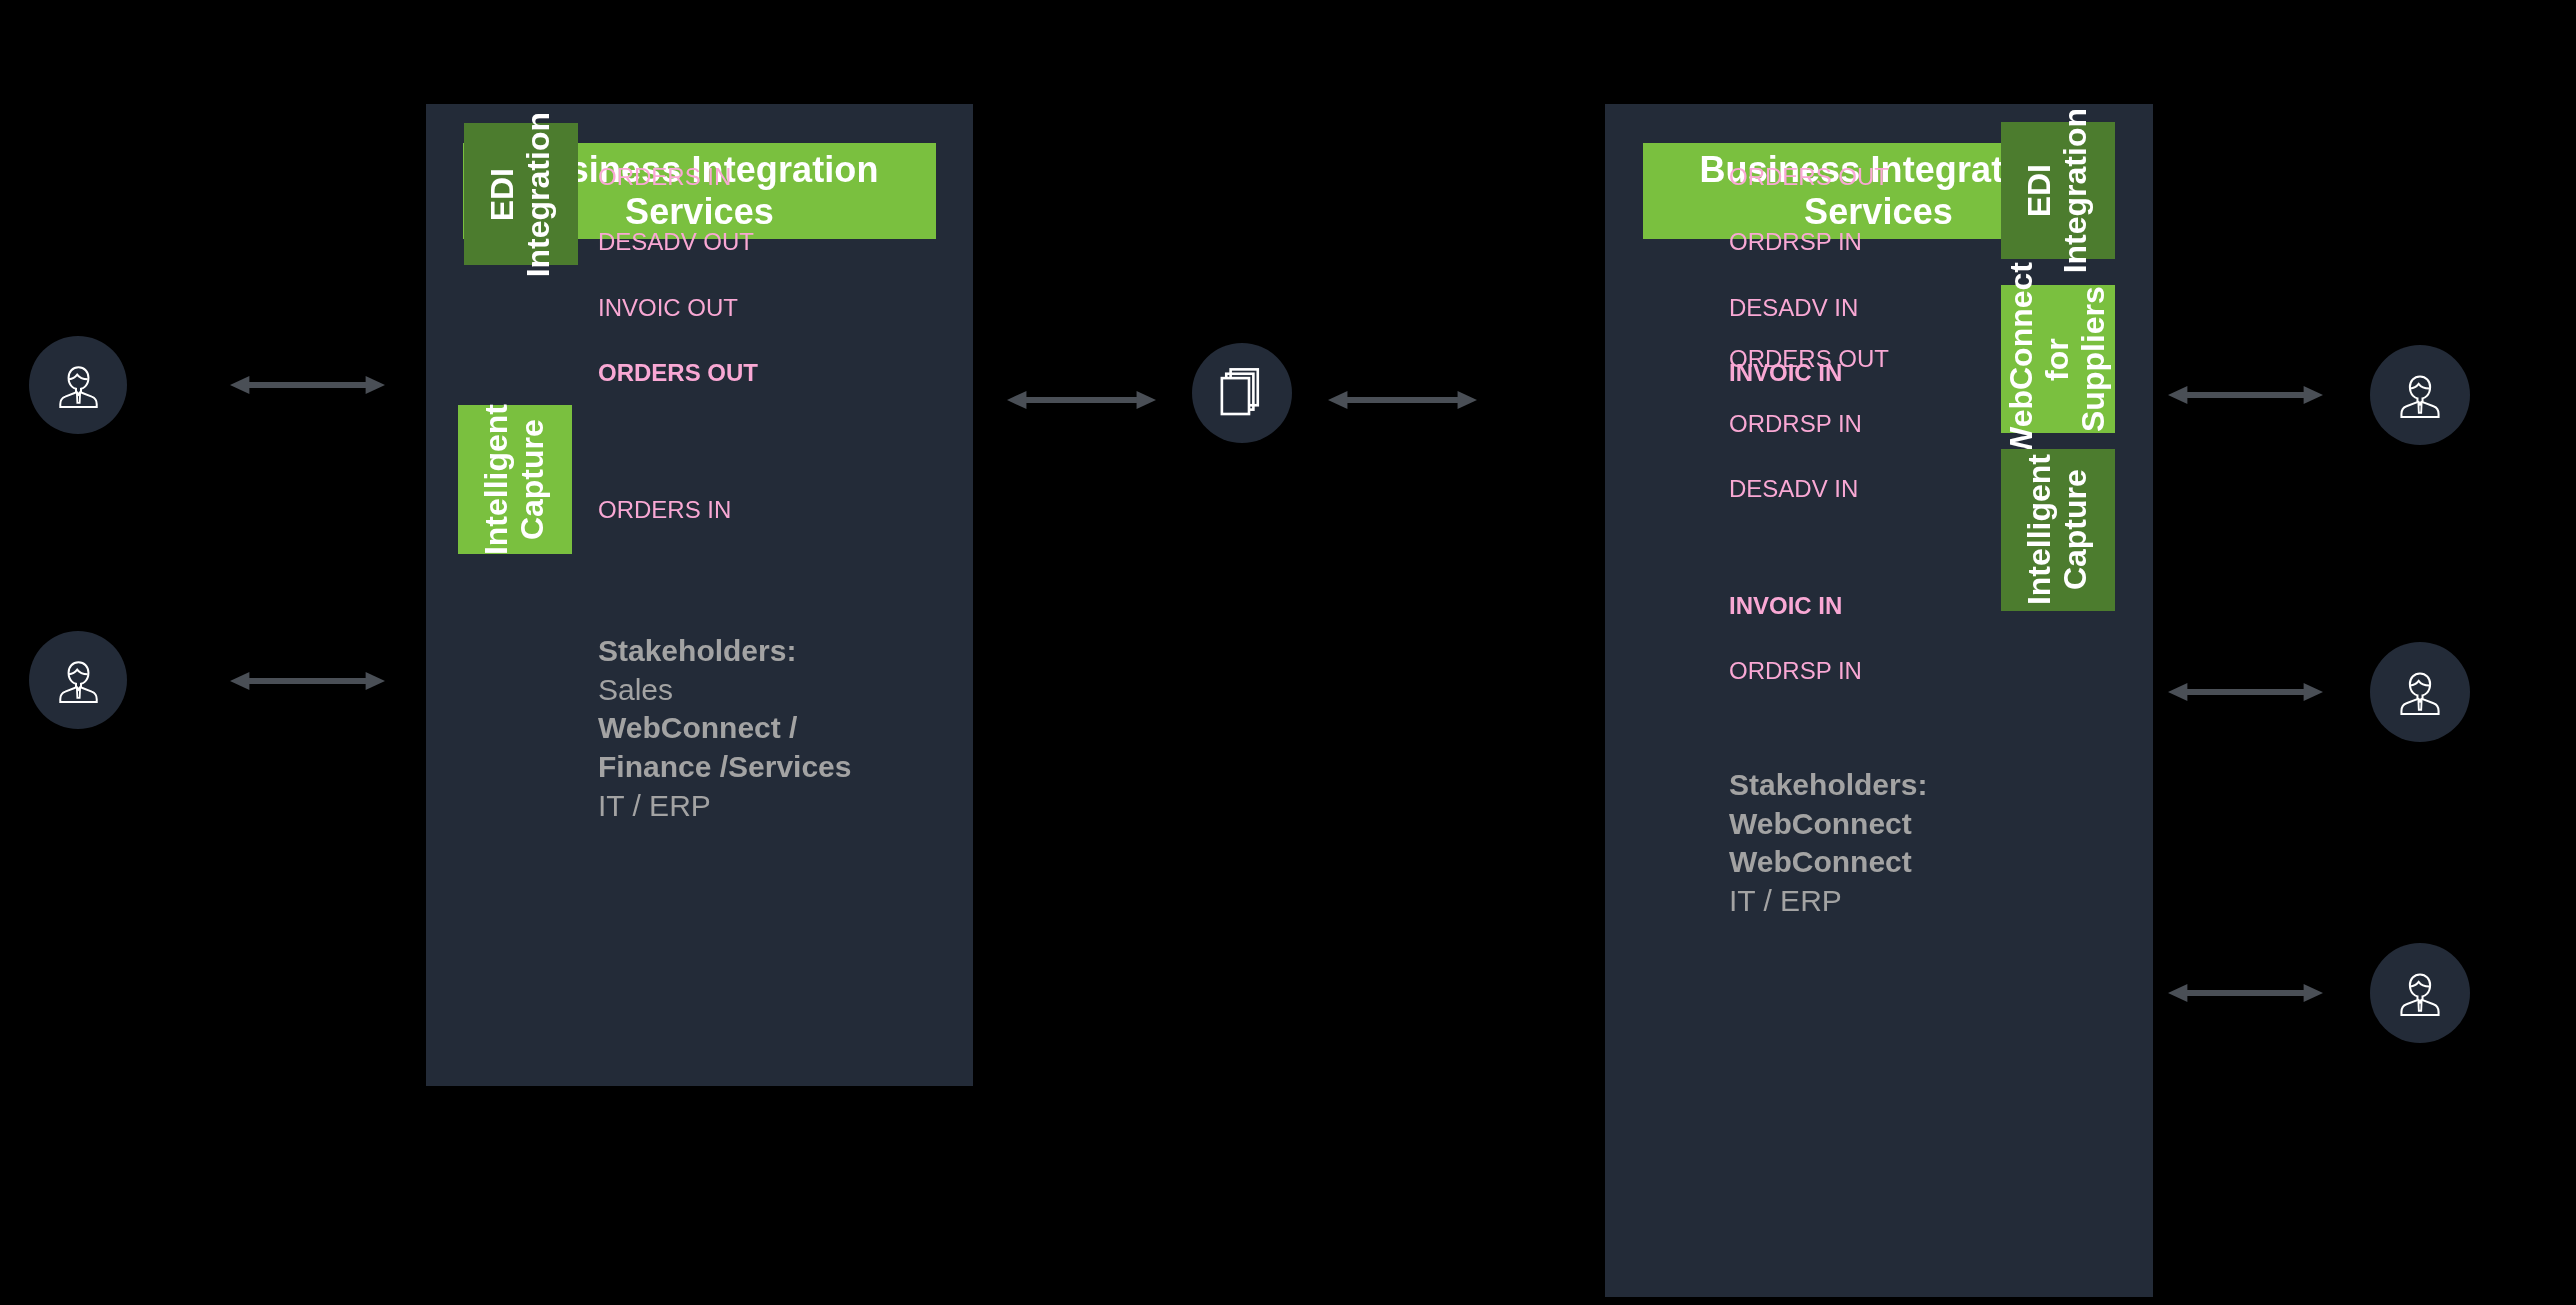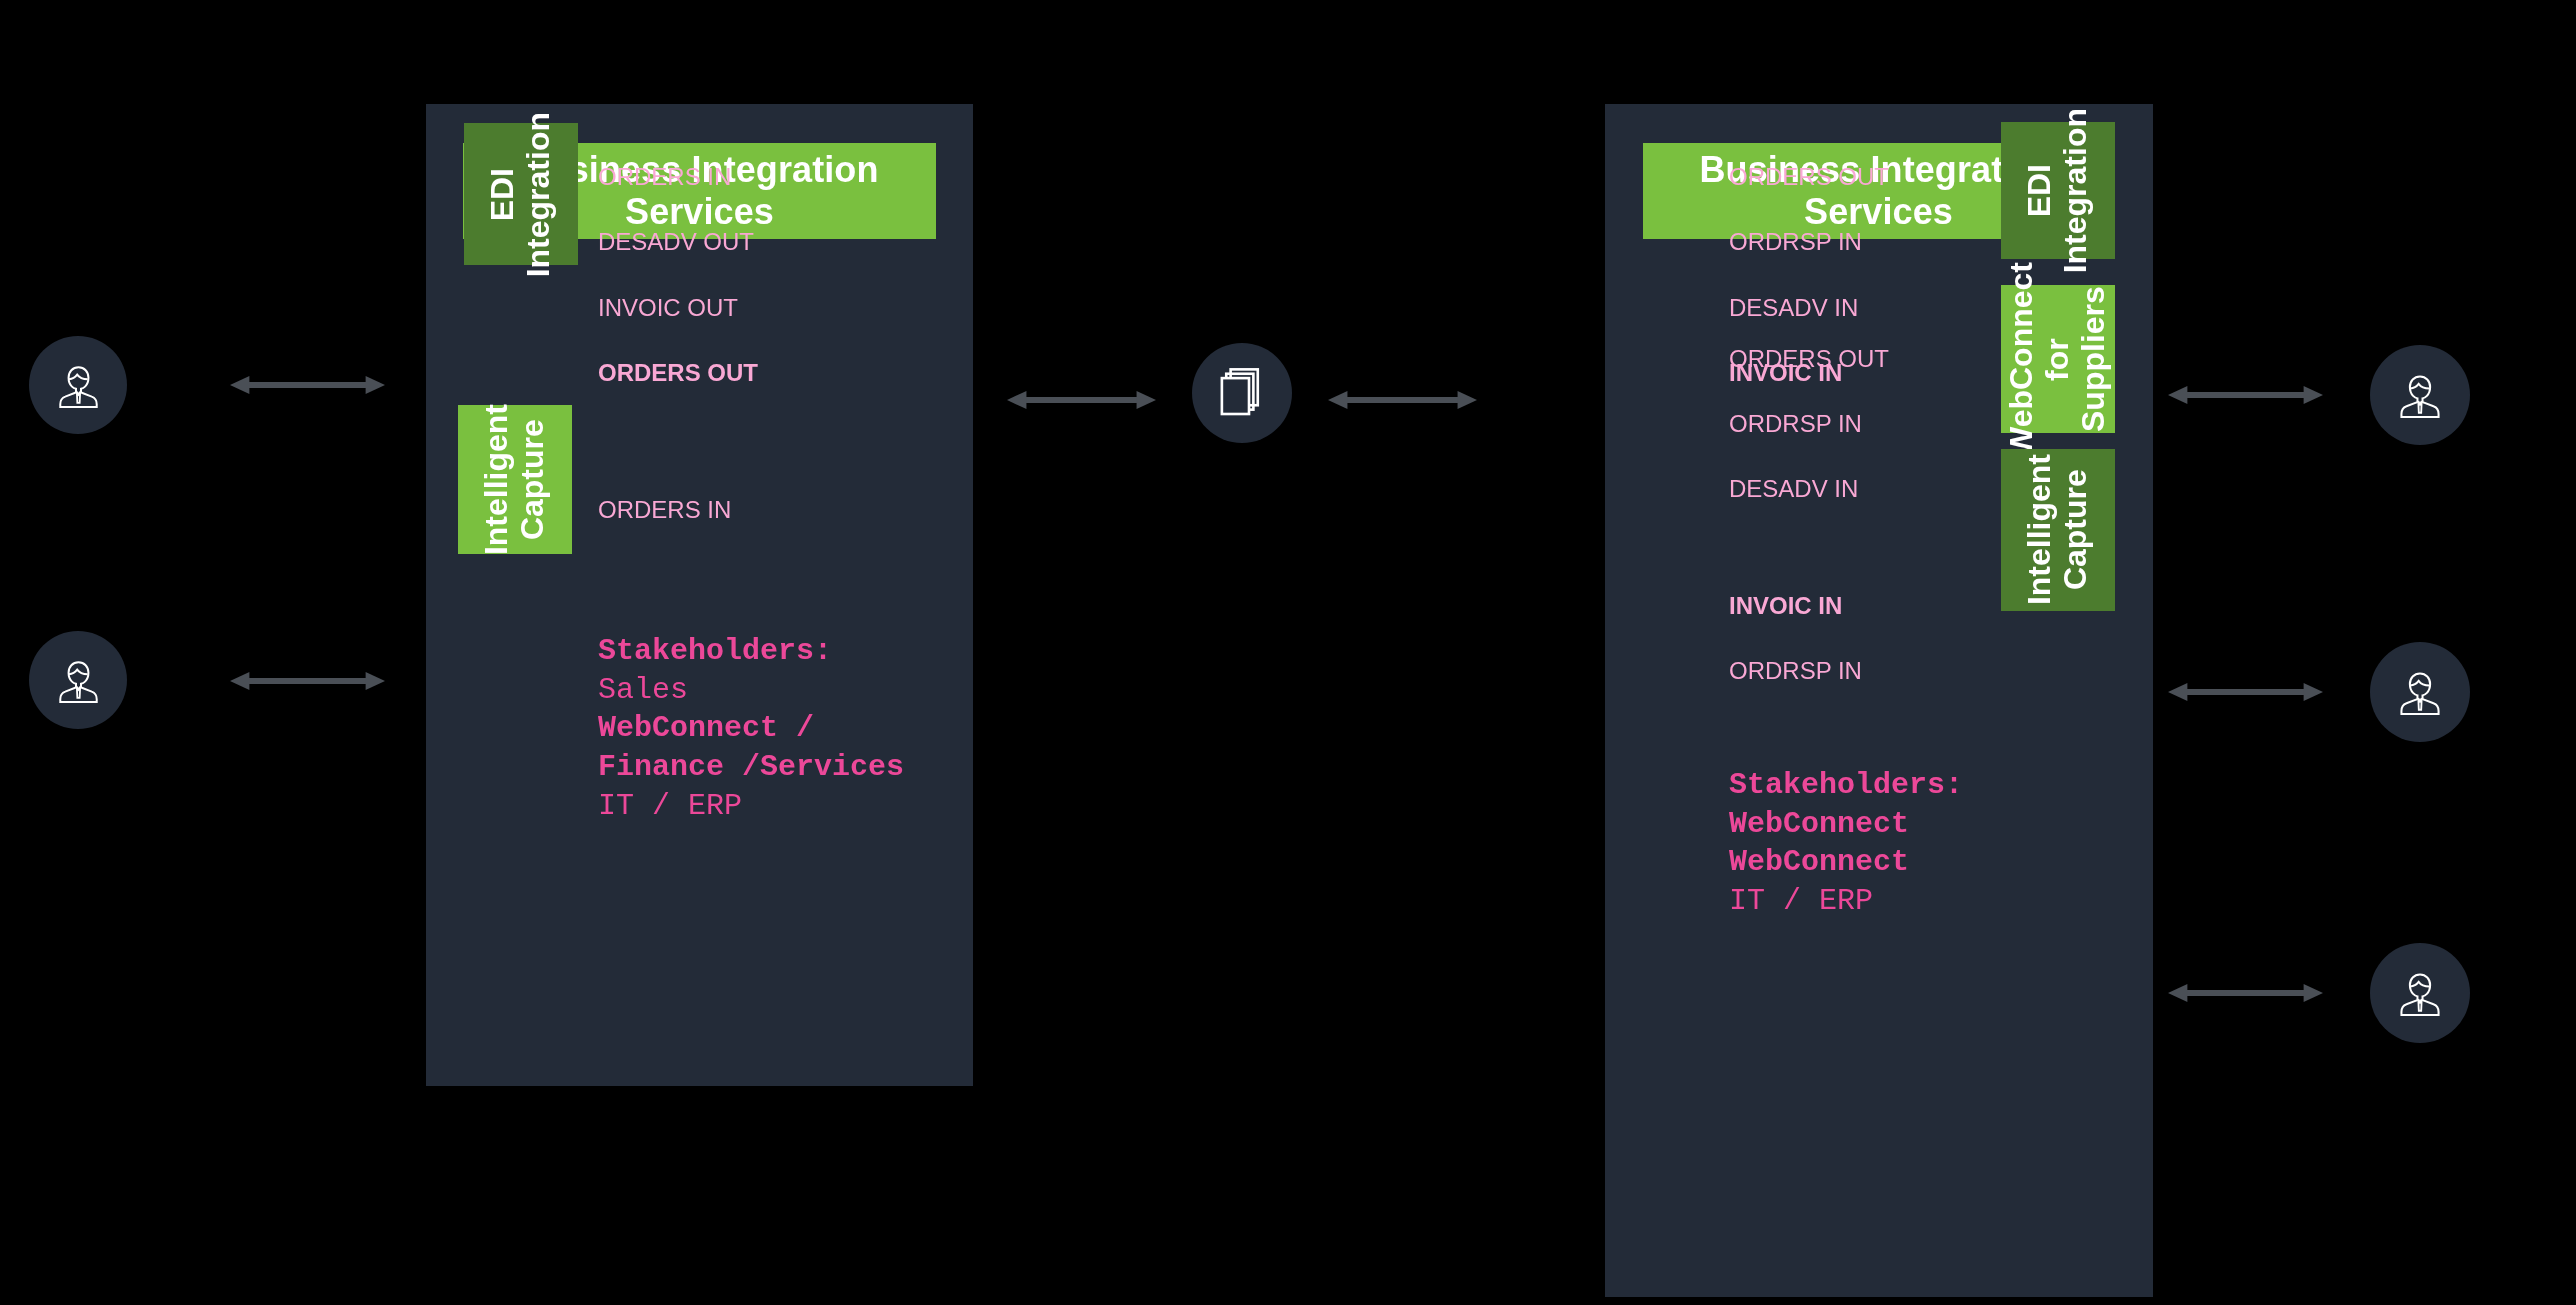--- a/index.html
+++ b/index.html
@@ -42,21 +42,21 @@
   
   #vb-right-edi{left:396px;top:18px;width:114px;height:137px;}
   #vb-right-wc{left:396px;top:181px;width:114px;height:148px;}
   #vb-right-ic{left:396px;top:345px;width:114px;height:162px;}
 
   
   .msglist{position:absolute;color:#f9a8d4;font-size:24px;line-height:1.36;font-weight:400;white-space:pre-line;}
   .msglist .b{font-weight:700;}
 
   
-  .stake{position:absolute;color:#ec4899;font-size:30px;line-height:1.29;font-family:Liberation Mono, monospace;}
+  .stake{position:absolute;color:#a3a3a3;font-size:30px;line-height:1.29;}
   .stake .hd{font-weight:700;}
   .stake .bd{font-weight:700;}
   .stake .rg{font-weight:400;}
 
   
   .avatar-outline{position:absolute;width:0;height:0;}
 
   
   .circle{
     position:absolute;border-radius:50%;background:#232b38;

